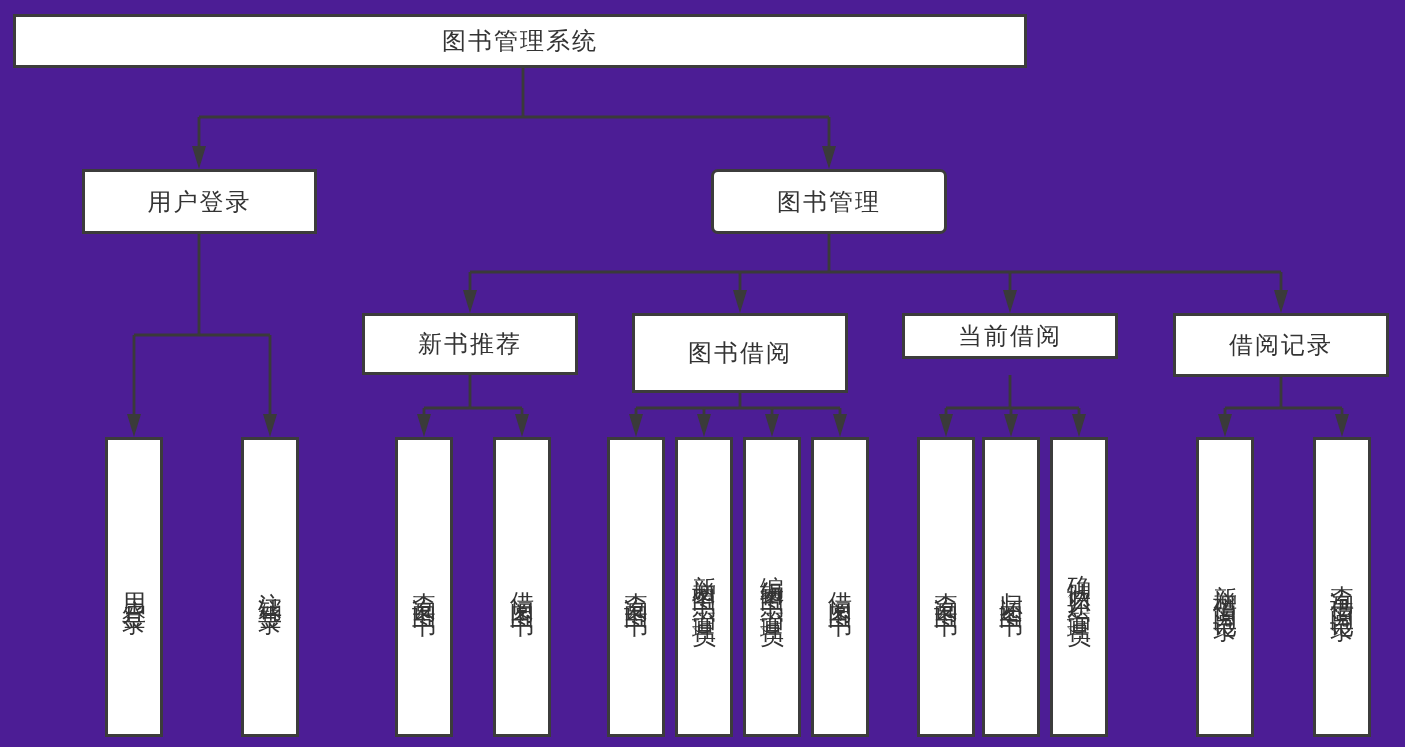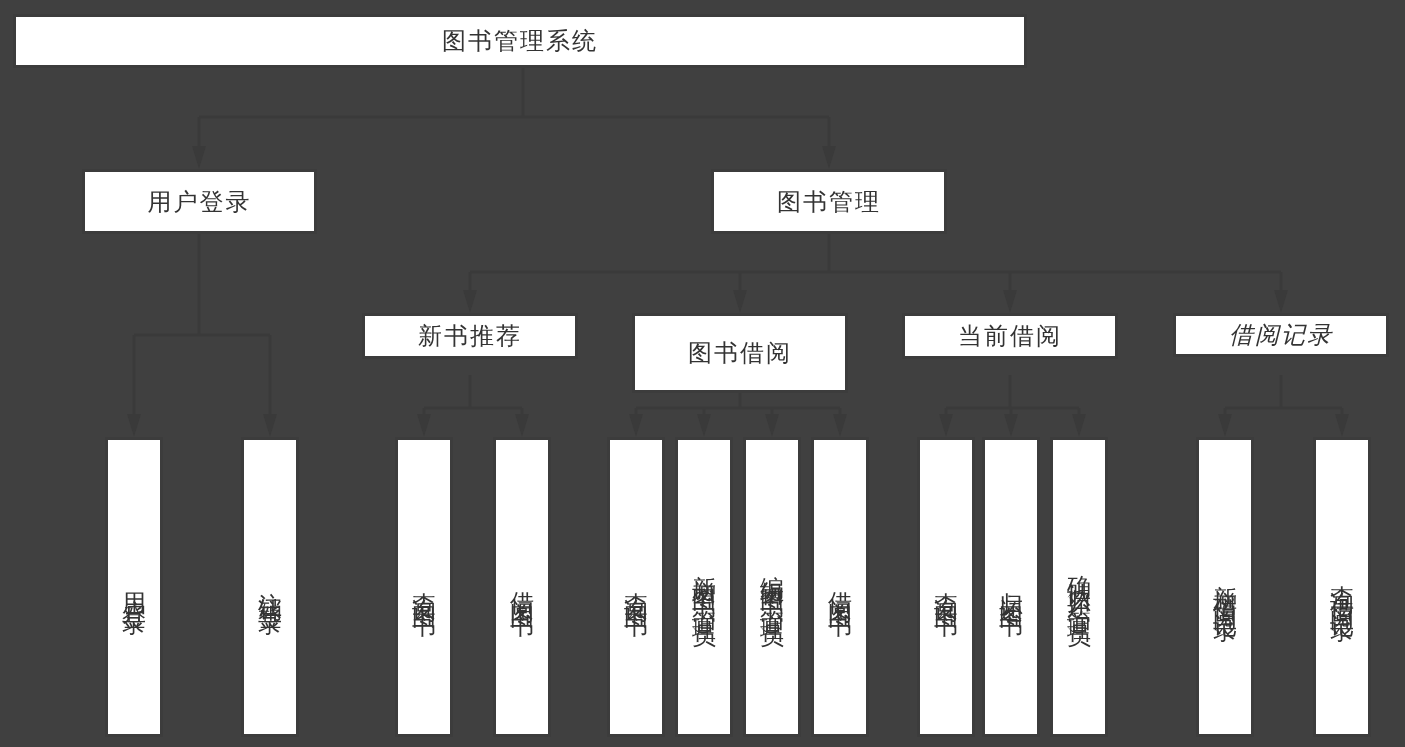--- a/index.html
+++ b/index.html
@@ -1,20 +1,20 @@
 <!DOCTYPE html>
 <html><head>
 <meta charset="utf-8">
 <style>
   html, body { margin: 0; padding: 0; background: #ffffff; }
   .canvas {
     position: relative;
     width: 1405px;
     height: 747px;
-    background: #404040;
+    background: #4c1d95;
     font-family: "Liberation Sans", "DejaVu Sans", sans-serif;
     overflow: hidden;
   }
   .connectors {
     position: absolute;
     left: 0; top: 0;
     width: 1405px; height: 747px;
   }
   .box {
     position: absolute;
@@ -102,26 +102,26 @@
     <g>
       <path d="M1281 375 V408 M1225 408 H1342 M1225 408 V418 M1342 408 V418"></path>
       <polygon fill="#3a3a3a" stroke="none" points="1218,414 1232,414 1225,437"></polygon>
       <polygon fill="#3a3a3a" stroke="none" points="1335,414 1349,414 1342,437"></polygon>
     </g>
   </svg>
 
   <div class="box h" style="left:13px; top:14px; width:1014px; height:54px;">图书管理系统</div>
 
   <div class="box h" style="left:82px; top:169px; width:235px; height:65px;">用户登录</div>
-  <div class="box h" style="left:711px; top:169px; width:236px; height:65px;">图书管理</div>
+  <div class="box h" style="left:711px; top:169px; width:236px; height:65px;border-radius:7px;">图书管理</div>
 
-  <div class="box h" style="left:362px; top:313px; width:216px; height:46px;">新书推荐</div>
+  <div class="box h" style="left:362px; top:313px; width:216px; height:62px;">新书推荐</div>
   <div class="box h" style="left:632px; top:313px; width:216px; height:80px;">图书借阅</div>
   <div class="box h" style="left:902px; top:313px; width:216px; height:46px;">当前借阅</div>
-  <div class="box h" style="left:1173px; top:313px; width:216px; height:44px;font-style:italic;">借阅记录</div>
+  <div class="box h" style="left:1173px; top:313px; width:216px; height:64px;">借阅记录</div>
 
   <div class="box v" style="left:105px; top:437px; width:58px; height:300px;">用户登录</div>
   <div class="box v" style="left:241px; top:437px; width:58px; height:300px;">注销登录</div>
 
   <div class="box v" style="left:395px; top:437px; width:58px; height:300px;">查询图书</div>
   <div class="box v" style="left:493px; top:437px; width:58px; height:300px;">借阅图书</div>
 
   <div class="box v" style="left:607px; top:437px; width:58px; height:300px;">查询图书</div>
   <div class="box v" style="left:675px; top:437px; width:58px; height:300px;">新增图书（管理员）</div>
   <div class="box v" style="left:743px; top:437px; width:58px; height:300px;">编辑图书（管理员）</div>

